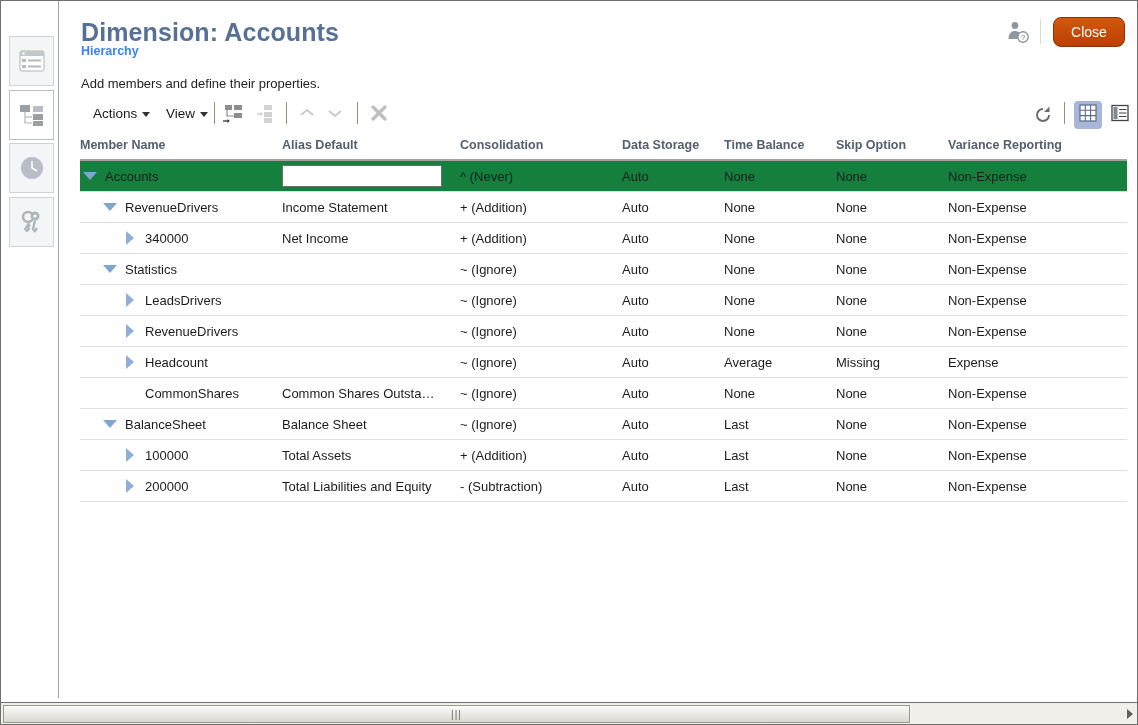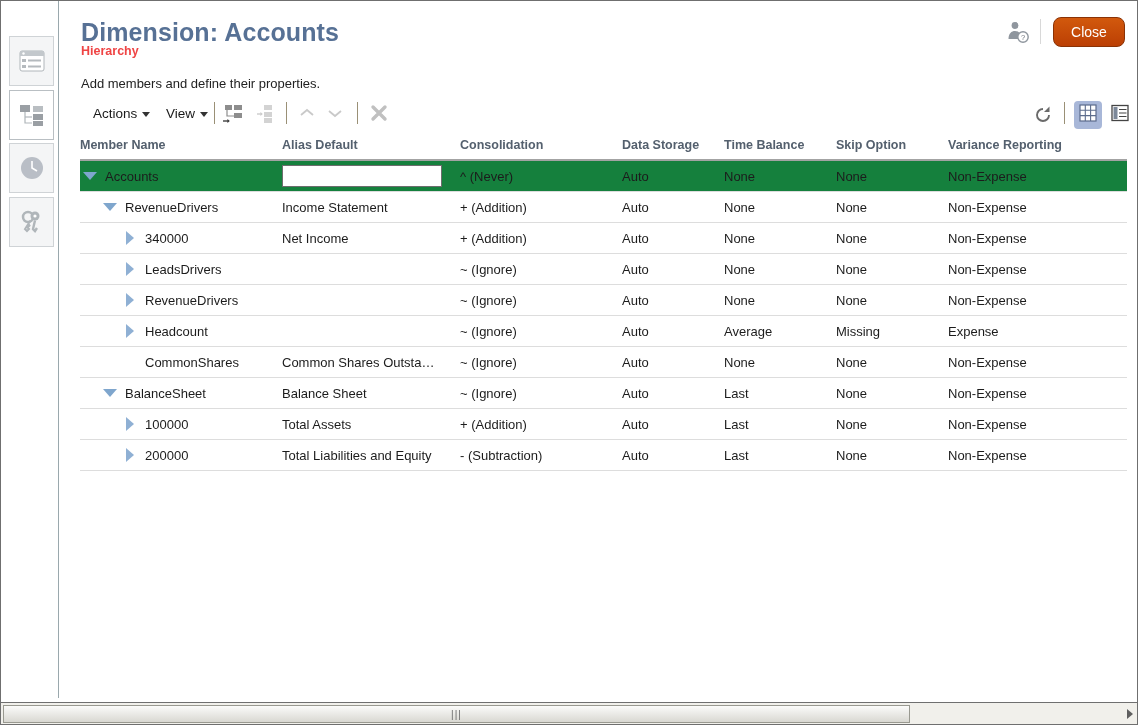--- a/index.html
+++ b/index.html
@@ -43,21 +43,21 @@
   #page-title {
     position: absolute; left: 80px; top: 17px;
     font-size: 25px; font-weight: bold;
     color: #577195;
     letter-spacing: 0.1px;
     white-space: nowrap;
   }
   #page-subtitle {
     position: absolute; left: 80px; top: 43px;
     font-size: 12.5px; font-weight: bold;
-    color: #ef4444;
+    color: #3b82f6;
   }
   #page-desc {
     position: absolute; left: 80px; top: 75px;
     font-size: 13px; color: #222222;
   }
   #header-user-icon {
     position: absolute; right: 107px; top: 19px;
     width: 24px; height: 24px;
     cursor: pointer;
   }
@@ -439,20 +439,36 @@
             </td>
             <td><span>Net Income</span></td>
             <td><span>+ (Addition)</span></td>
             <td><span>Auto</span></td>
             <td><span>None</span></td>
             <td><span>None</span></td>
             <td><span>Non-Expense</span></td>
           </tr>
           <tr>
             <td>
+              <div class="member-cell" style="padding-left: 20px;">
+                <span class="tw">
+                  <span class="tri-down"></span>
+                </span>
+                <span style="padding-left: 5px;">Statistics</span>
+              </div>
+            </td>
+            <td><span></span></td>
+            <td><span>~ (Ignore)</span></td>
+            <td><span>Auto</span></td>
+            <td><span>None</span></td>
+            <td><span>None</span></td>
+            <td><span>Non-Expense</span></td>
+          </tr>
+          <tr>
+            <td>
               <div class="member-cell" style="padding-left: 40px;">
                 <span class="tw">
                   <span class="tri-right"></span>
                 </span>
                 <span style="padding-left: 5px;">LeadsDrivers</span>
               </div>
             </td>
             <td><span></span></td>
             <td><span>~ (Ignore)</span></td>
             <td><span>Auto</span></td>

